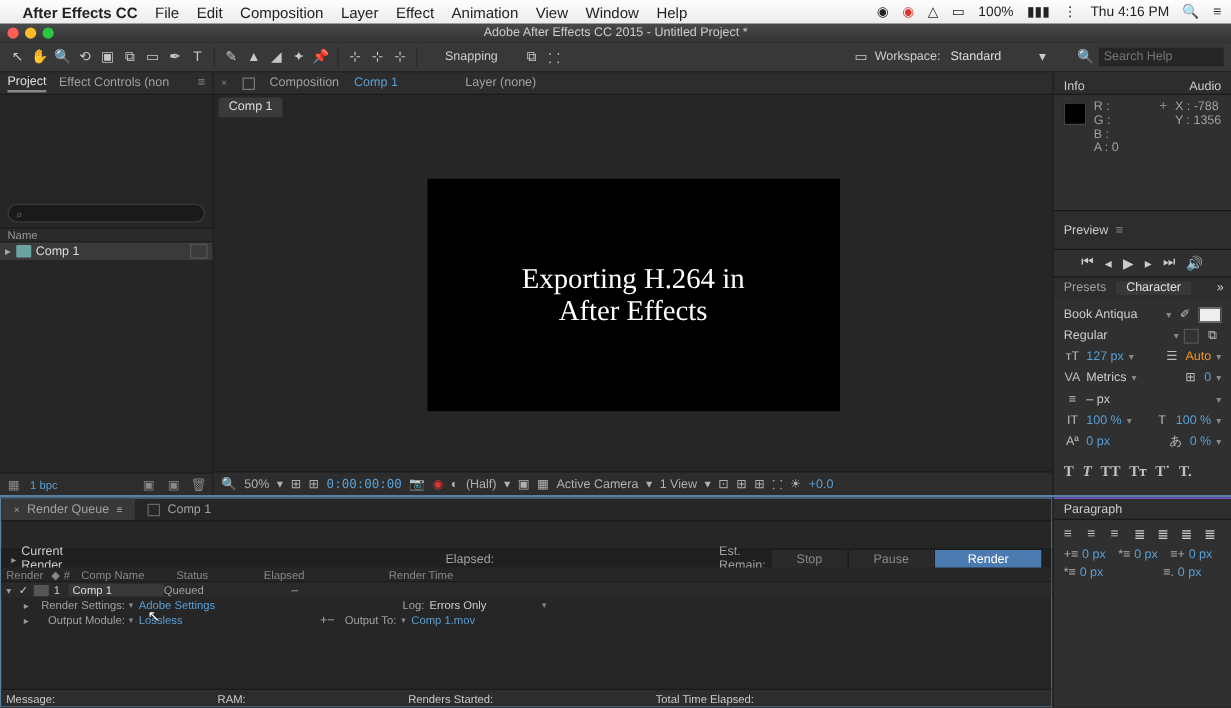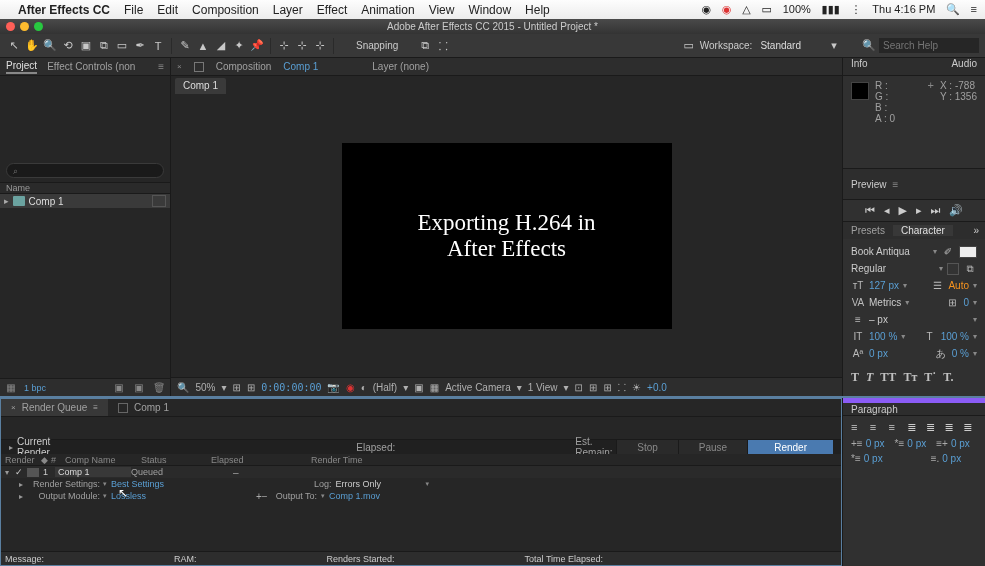--- a/index.html
+++ b/index.html
@@ -51,21 +51,21 @@
 .comptabs .ctab{padding:2px 8px;background:#3a3a3a;font-size:10px;color:#ddd;border-radius:2px 2px 0 0;margin-top:2px}
 .viewport{flex:1;display:flex;align-items:center;justify-content:center;background:#262626}
 .canvas{width:330px;height:186px;background:#000;display:flex;flex-direction:column;align-items:center;justify-content:center}
 .canvas .t1{font-family:"Book Antiqua",Georgia,serif;font-size:23px;color:#fff}
 .canvas .t2{font-family:"Book Antiqua",Georgia,serif;font-size:23px;color:#fff}
 .compfoot{height:19px;background:#2d2d2d;display:flex;align-items:center;padding:0 6px;gap:6px;border-top:1px solid #1a1a1a}
 .compfoot .ci{color:#b0b0b0;font-size:10px}
 .compfoot .tc{font-family:monospace;font-size:10px;color:#5a9fd4}
 .compfoot .exp{font-size:10px;color:#5a9fd4}
 .rightpanel{width:143px;background:#303030;border-left:1px solid #1a1a1a;display:flex;flex-direction:column}
-.rphdr{height:18px;background:#2d2d2d;display:flex;align-items:flex-start;padding:0 8px;gap:30px;border-bottom:1px solid #1a1a1a}
+.rphdr{height:18px;background:#2d2d2d;display:flex;align-items:flex-end;padding:0 8px;gap:30px;border-bottom:1px solid #1a1a1a}
 .rphdr span{font-size:10px;color:#ccc}
 .infopanel{padding:4px 8px;font-size:9px;line-height:11px;font-family:monospace;color:#999;display:flex;gap:6px}
 .infopanel .sw{width:18px;height:18px;background:#000;border:1px solid #444;margin-top:2px}
 .infopanel .vals{flex:1}
 .infopanel .xy{color:#999}
 .infopanel .plus{color:#888;font-size:11px}
 .rpsub{height:32px;background:#2d2d2d;display:flex;align-items:center;padding:0 8px;border-top:1px solid #1a1a1a;border-bottom:1px solid #1a1a1a}
 .rpsub span{font-size:10px;color:#ccc}
 .transport{display:flex;justify-content:center;gap:9px;padding:4px 0}
 .transport span{color:#ccc;font-size:11px}
@@ -77,21 +77,21 @@
 .charrow{display:flex;align-items:center;gap:4px;height:17px}
 .charrow .dd{flex:1;font-size:10px;color:#ccc}
 .charrow .caret{font-size:8px;color:#888}
 .charrow .cic{width:14px;height:14px;color:#bbb;font-size:10px;text-align:center;line-height:14px}
 .charrow .val{font-size:10px;color:#5a9fd4}
 .charrow .auto{font-size:10px;color:#f7931e}
 .txtsw{width:18px;height:12px;background:#eee;border:1px solid #444}
 .txtsw2{width:12px;height:12px;background:#333;border:1px solid #555}
 .tbtns{display:flex;gap:7px;padding:4px 8px}
 .tbtns span{font-family:Georgia,serif;font-size:12px;color:#c0c0c0;font-weight:bold}
-.parahdr{height:18px;background:#2d2d2d;display:flex;align-items:center;padding:0 8px;border-top:5px solid #8b5cf6;border-bottom:1px solid #1a1a1a}
+.parahdr{height:18px;background:#2d2d2d;display:flex;align-items:center;padding:0 8px;border-top:1px solid #8b5cf6;border-bottom:1px solid #1a1a1a}
 .parahdr span{font-size:10px;color:#ccc}
 .aligns{display:flex;gap:5px;padding:5px 8px}
 .aligns span{width:14px;height:10px;color:#ccc;font-size:11px}
 .parvals{padding:2px 8px;display:flex;flex-wrap:wrap;gap:10px}
 .parvals .pv{display:flex;align-items:center;gap:3px;font-size:9px}
 .parvals .pv .pi{color:#aaa}
 .parvals .pv .num{color:#5a9fd4}
 .bottom{display:flex;height:170px;border-top:2px solid #5a7fa0}
 .rqpanel{flex:1;background:#262626;display:flex;flex-direction:column;border:1px solid #5a7fa0}
 .rqtabs{height:18px;background:#262626;display:flex;align-items:center;border-bottom:1px solid #1a1a1a}
@@ -424,21 +424,21 @@
       <span class="cnm">Comp 1</span>
       <span class="stat">Queued</span>
       <span style="width:70px"></span>
       <span>–</span>
     </div>
     <div class="rqsub">
       <span class="ind"></span>
       <span class="tw">▸</span>
       <span class="lbl">Render Settings:</span>
       <span class="caret">▾</span>
-      <span class="lnk">Best Settings</span>
+      <span class="lnk">Adobe Settings</span>
       <span style="width:150px"></span>
       <span class="loglbl" style="margin-left:0">Log:</span>
       <span class="logdd">Errors Only</span>
       <span class="caret">▾</span>
     </div>
     <div class="rqsub">
       <span class="ind"></span>
       <span class="tw">▸</span>
       <span class="lbl">Output Module:</span>
       <span class="caret">▾</span>

